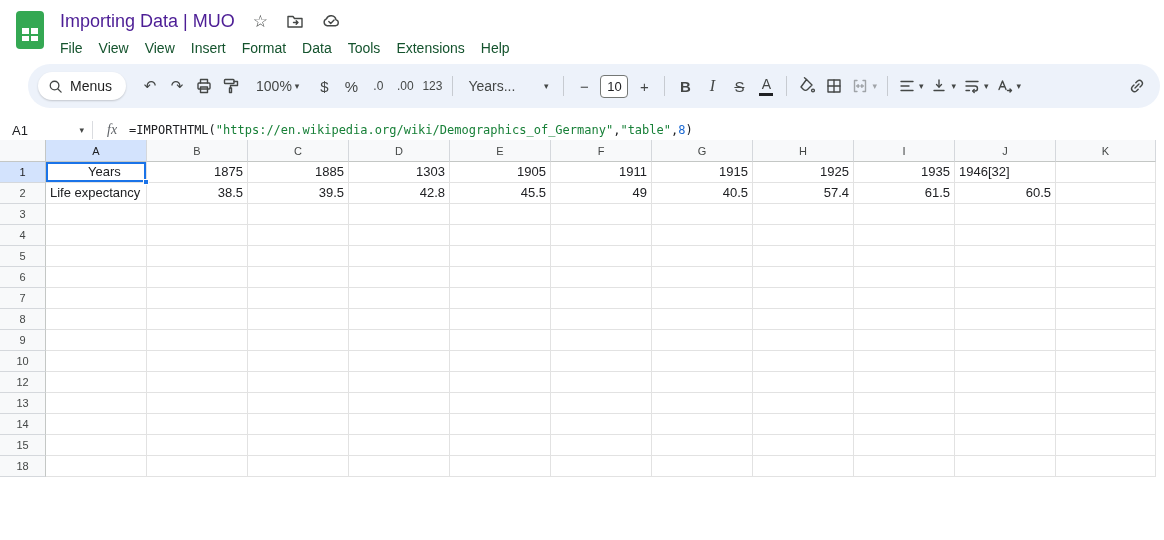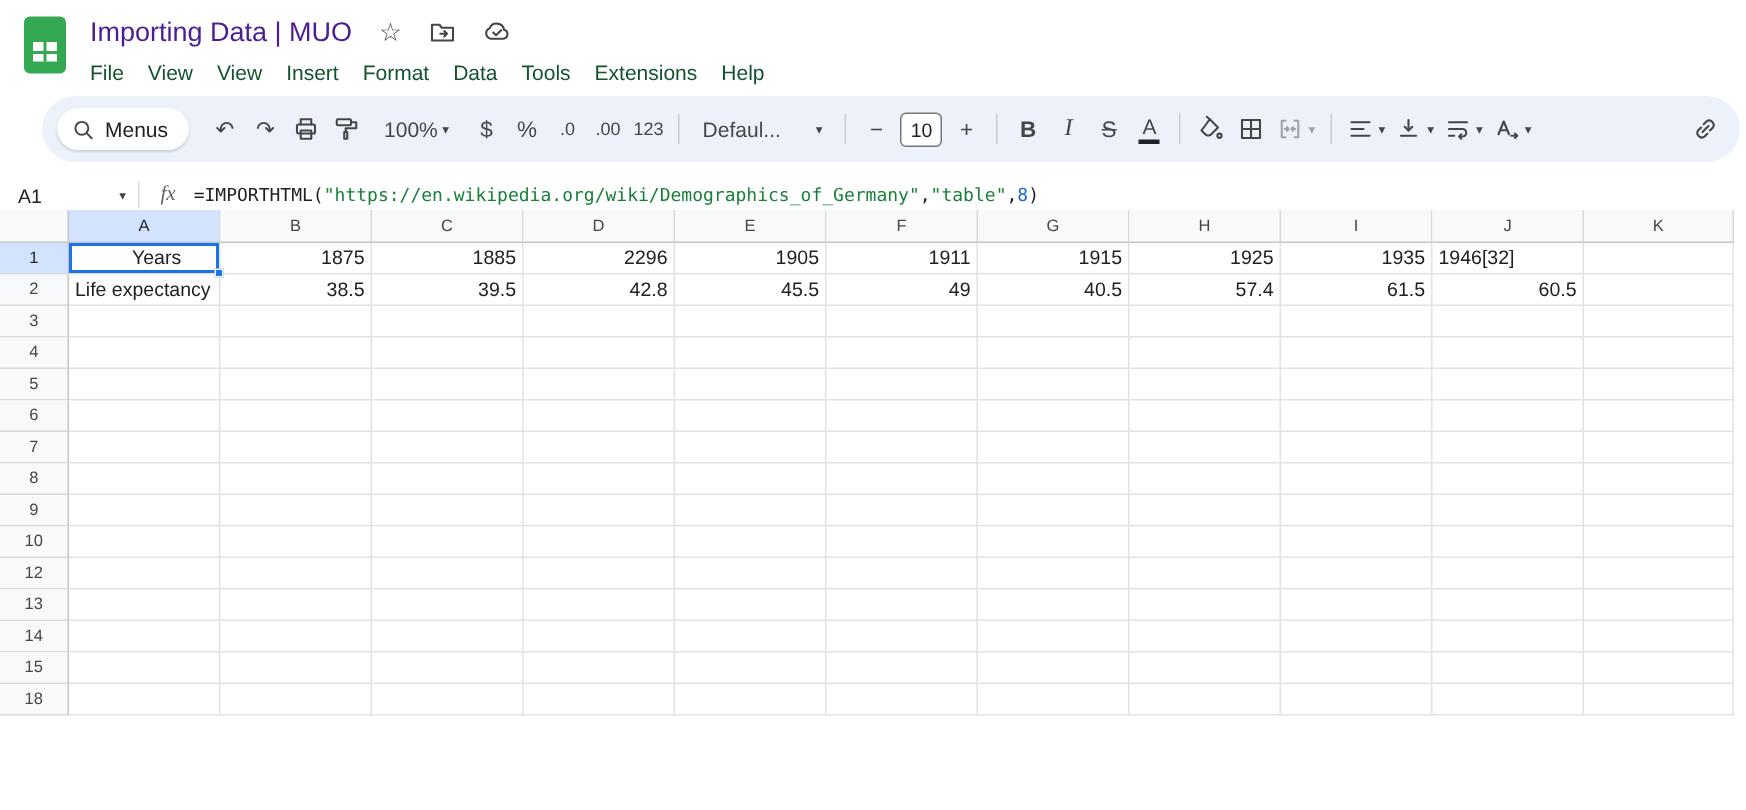--- a/index.html
+++ b/index.html
@@ -137,21 +137,21 @@
         <span>100%</span>
         <span class="arr">▾</span>
       </button>
       <button class="tb-btn glyph">$</button>
       <button class="tb-btn glyph">%</button>
       <button class="tb-btn smalltxt">.0</button>
       <button class="tb-btn smalltxt">.00</button>
       <button class="tb-btn smalltxt">123</button>
       <span class="tb-sep"></span>
       <button class="tb-btn font-name">
-        <span>Defaul...</span>
+        <span>Years...</span>
         <span class="arr">▾</span>
       </button>
       <span class="tb-sep"></span>
       <button class="tb-btn glyph">−</button>
       <span class="font-size-box">10</span>
       <button class="tb-btn glyph">+</button>
       <span class="tb-sep"></span>
       <button class="tb-btn bold-b">B</button>
       <button class="tb-btn italic-i">I</button>
       <button class="tb-btn strike-s">S</button>
@@ -253,21 +253,21 @@
         <div class="g-colhdr">H</div>
         <div class="g-colhdr">I</div>
         <div class="g-colhdr">J</div>
         <div class="g-colhdr last">K</div>
       </div>
       <div class="g-row">
         <div class="g-rowhdr active">1</div>
         <div class="g-cell selected">Years<span class="fill-handle"></span></div>
         <div class="g-cell num">1875</div>
         <div class="g-cell num">1885</div>
-        <div class="g-cell num">2296</div>
+        <div class="g-cell num">1303</div>
         <div class="g-cell num">1905</div>
         <div class="g-cell num">1911</div>
         <div class="g-cell num">1915</div>
         <div class="g-cell num">1925</div>
         <div class="g-cell num">1935</div>
         <div class="g-cell">1946[32]</div>
         <div class="g-cell last"></div>
       </div>
       <div class="g-row">
         <div class="g-rowhdr">2</div>

